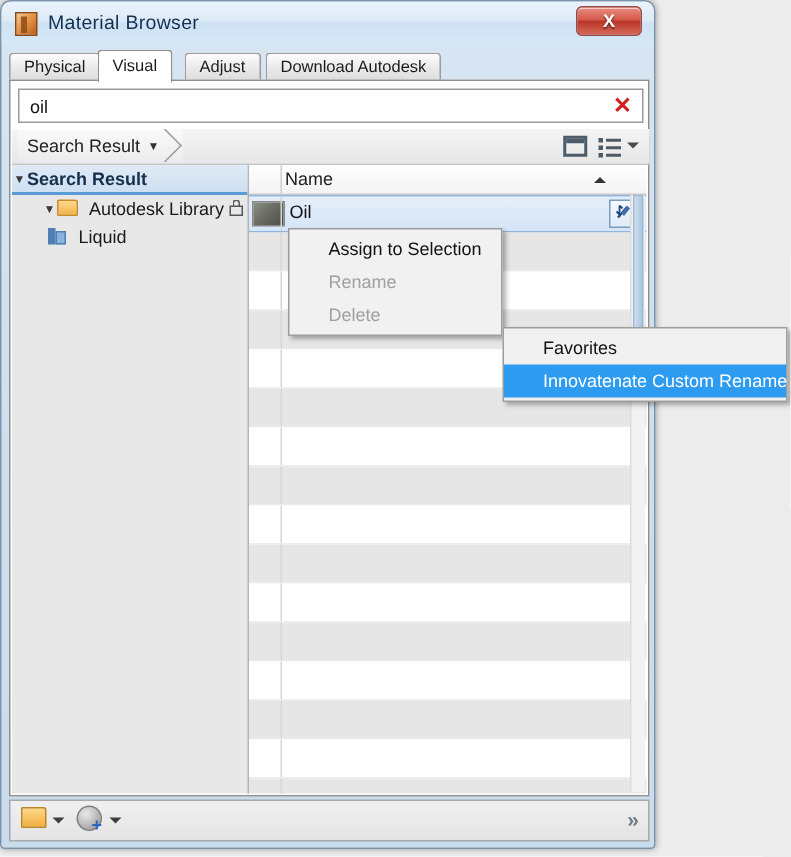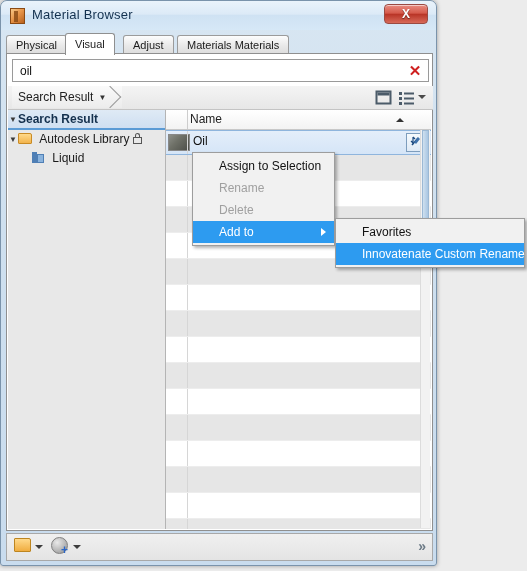--- a/index.html
+++ b/index.html
@@ -552,21 +552,21 @@
     <div id="title-text">Material Browser</div>
     <div id="close-button">
       <span class="glyph">X</span>
     </div>
   </div>
 
   <div id="tabs">
     <div class="tab" style="left:0px;">Physical</div>
     <div class="tab active" style="left:59px;">Visual</div>
     <div class="tab" style="left:117px;">Adjust</div>
-    <div class="tab" style="left:171px;">Materials Materials</div>
+    <div class="tab" style="left:171px;">Download Autodesk</div>
   </div>
 
   <div id="content">
 
     <div id="searchbar">
       <input id="search-input" type="text" value="oil" style="">
       <div id="search-clear">✕</div>
     </div>
 
     <div id="crumbbar">
@@ -586,21 +586,21 @@
         <rect x="1" y="13" width="3" height="3" fill="#4b5b69"></rect>
         <rect x="6" y="13.5" width="10" height="2" fill="#4b5b69"></rect>
       </svg>
       <div id="view-list-caret"></div>
     </div>
 
     <div id="tree-panel">
       <div class="tree-row header">
         <span class="twisty">▼</span><span>Search Result</span>
       </div>
-      <div class="tree-row" style="padding-left:0;">
+      <div class="tree-row" style="padding-left:20px;">
         <span class="twisty">▼</span><span class="folder-icon"></span>
         <span style="margin-left:4px;">Autodesk Library</span>
         <span class="lock-icon"></span>
       </div>
       <div class="tree-row" style="padding-left:24px;">
         <span class="lib-icon"></span>
         <span style="margin-left:5px;">Liquid</span>
       </div>
     </div>
 
@@ -686,22 +686,18 @@
     <div class="tb-item" id="tb-globe-caret"></div>
     <div id="tb-expand">»​</div>
   </div>
 
 </div>
 
 <div class="menu" id="context-menu">
   <div class="menu-item">Assign to Selection</div>
   <div class="menu-item disabled">Rename</div>
   <div class="menu-item disabled">Delete</div>
-  <div class="menu-item highlight">
-    <span>Add to</span>
-    <span class="submenu-arrow"></span>
-  </div>
 </div>
 
 <div class="menu" id="submenu">
   <div class="menu-item">Favorites</div>
   <div class="menu-item highlight">Innovatenate Custom Rename</div>
 </div>
 
 </body></html>

